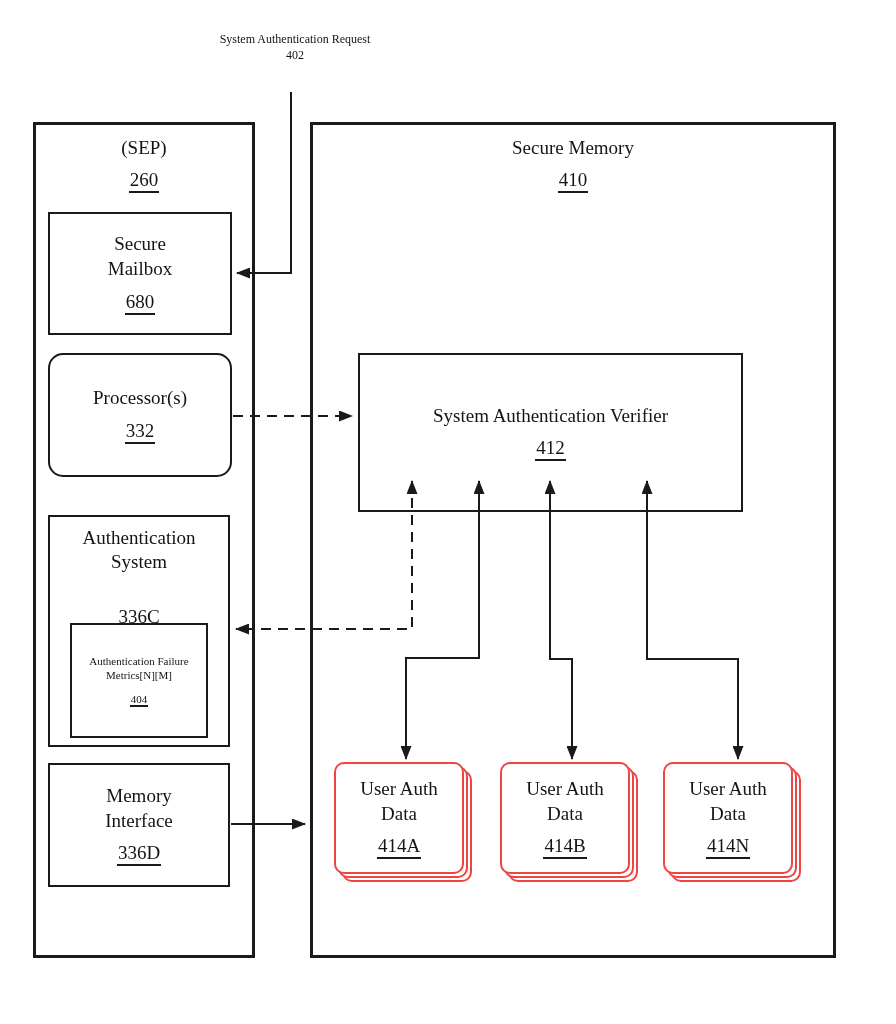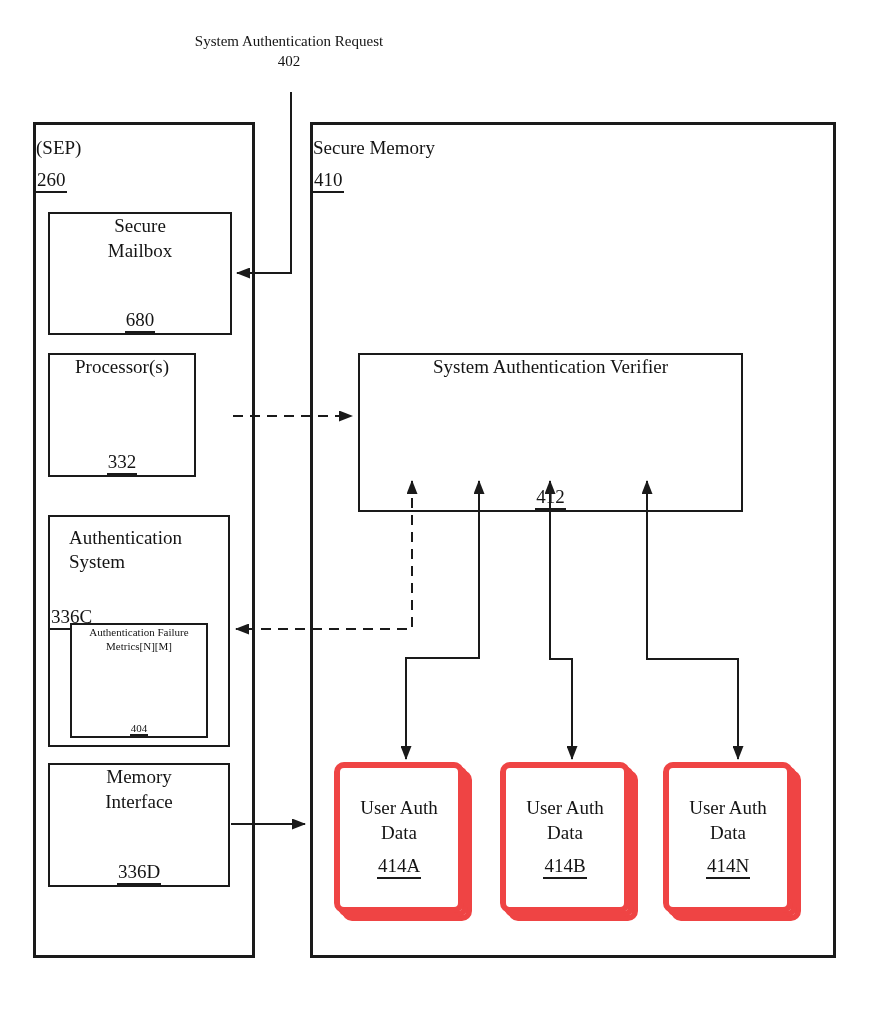--- a/index.html
+++ b/index.html
@@ -4,30 +4,30 @@
 <style>
   html, body { margin:0; padding:0; background:#ffffff; }
   .canvas {
     position:relative; width:896px; height:1024px; background:#ffffff;
     font-family:"Liberation Serif", serif; color:#141414; overflow:hidden;
   }
   .wires { position:absolute; left:0; top:0; width:896px; height:1024px; z-index:6; pointer-events:none; }
   .box { position:absolute; box-sizing:border-box; background:#ffffff; border:2px solid #1a1a1a; }
   .outer { border-width:3px; z-index:1; }
   .inner { z-index:3; }
-  .outer-title { position:absolute; left:0; right:0; top:11px; text-align:left; font-size:19px; line-height:1.25; }
-  .centered { display:flex; flex-direction:column; align-items:center; justify-content:space-between; text-align:center; font-size:19px; line-height:1.3; }
+  .outer-title { position:absolute; left:0; right:0; top:11px; text-align:center; font-size:19px; line-height:1.25; }
+  .centered { display:flex; flex-direction:column; align-items:center; justify-content:center; text-align:center; font-size:19px; line-height:1.3; }
   .label-wrap { display:block; margin:0 auto; }
   .w95 { max-width:95px; }  .w140 { max-width:140px; }  .w105 { max-width:105px; }  .w92 { max-width:92px; }
   .ref { display:inline-block; border-bottom:2px solid #1a1a1a; line-height:1.1; padding:0 1px; margin-top:10px; }
-  .top-label { position:absolute; left:119px; top:32px; width:340px; text-align:center; font-size:15px; line-height:1.3; z-index:2; }
+  .top-label { position:absolute; left:125px; top:32px; width:340px; text-align:center; font-size:12px; line-height:1.3; z-index:2; }
   .metrics { font-size:11px; line-height:1.3; }
   
   .card-stack { position:absolute; width:138px; height:148px; z-index:3; }
-  .layer, .card-front { position:absolute; box-sizing:border-box; width:130px; height:151px; background:#fff; border:6px solid #ef4444; border-radius:10px; }
+  .layer, .card-front { position:absolute; box-sizing:border-box; width:130px; height:112px; background:#fff; border:2px solid #ef4444; border-radius:10px; }
   .l2 { left:8px; top:8px; }
   .l1 { left:4px; top:4px; }
   .card-front { left:0; top:0; display:flex; flex-direction:column; align-items:center; justify-content:center; text-align:center; font-size:19px; line-height:1.3; }
 </style>
 </head>
 <body>
 
 <div class="canvas">
 
   <div class="top-label">
@@ -47,21 +47,21 @@
       <div>Secure Memory</div>
       <span class="ref">410</span>
     </div>
   </div>
 
   <div class="box inner centered" style="left:48px; top:212px; width:184px; height:123px;">
     <span class="label-wrap w95">Secure Mailbox</span>
     <span class="ref">680</span>
   </div>
 
-  <div class="box inner centered" style="left:48px; top:353px; width:148px; height:124px;">
+  <div class="box inner centered" style="left:48px; top:353px; width:184px; height:124px;border-radius:15px;">
     <span class="label-wrap w140">Processor(s)</span>
     <span class="ref">332</span>
   </div>
 
   <div class="box inner" style="left:48px; top:515px; width:182px; height:232px;">
     <div class="outer-title" style="top:9px; font-size:19px;">
       <span class="label-wrap w140">Authentication System</span><br>
       <span class="ref">336C</span>
     </div>
   </div>

